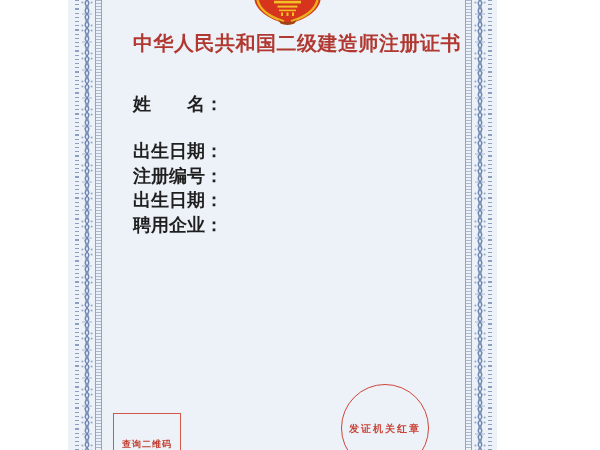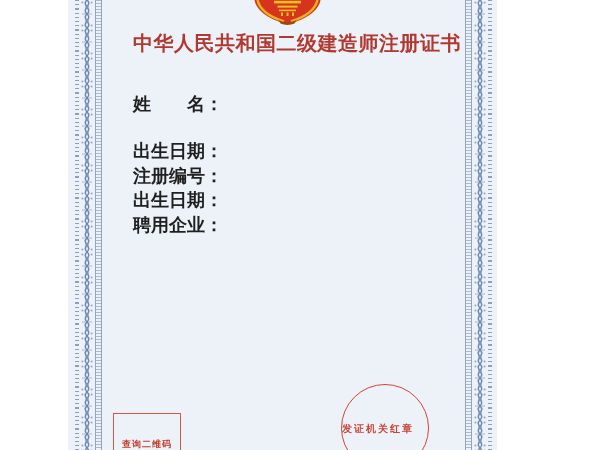--- a/index.html
+++ b/index.html
@@ -35,21 +35,21 @@
 
   
   .qr-box{position:absolute;left:45px;top:413px;width:68px;height:48px;
           border:1px solid #d4584a;box-sizing:border-box;}
   .qr-label{margin-top:24px;text-align:center;font-size:9px;font-weight:700;
             color:#c0392b;letter-spacing:1px;}
 
   
   .seal{position:absolute;left:273px;top:384px;width:88px;height:88px;
         border:1.5px solid #d0453a;border-radius:50%;box-sizing:border-box;}
-  .seal-label{position:absolute;top:37px;left:0;width:100%;
+  .seal-label{position:absolute;top:37px;left:0;width:100%;text-align:center;
               font-size:10px;font-weight:700;color:#c9453a;letter-spacing:2px;}
 </style>
 </head>
 <body>
 
 <svg width="0" height="0" style="position:absolute" aria-hidden="true">
   <defs>
     <g id="floral-motif" stroke="#6f86b1" fill="#7e93bb">
       <path d="M7 0 C1 5 13 9 7 14 C1 19 13 23 7 28" fill="none" stroke-width="1.5"></path>
       <path d="M7 0 C13 5 1 9 7 14 C13 19 1 23 7 28" fill="none" stroke-width="1.5"></path>

